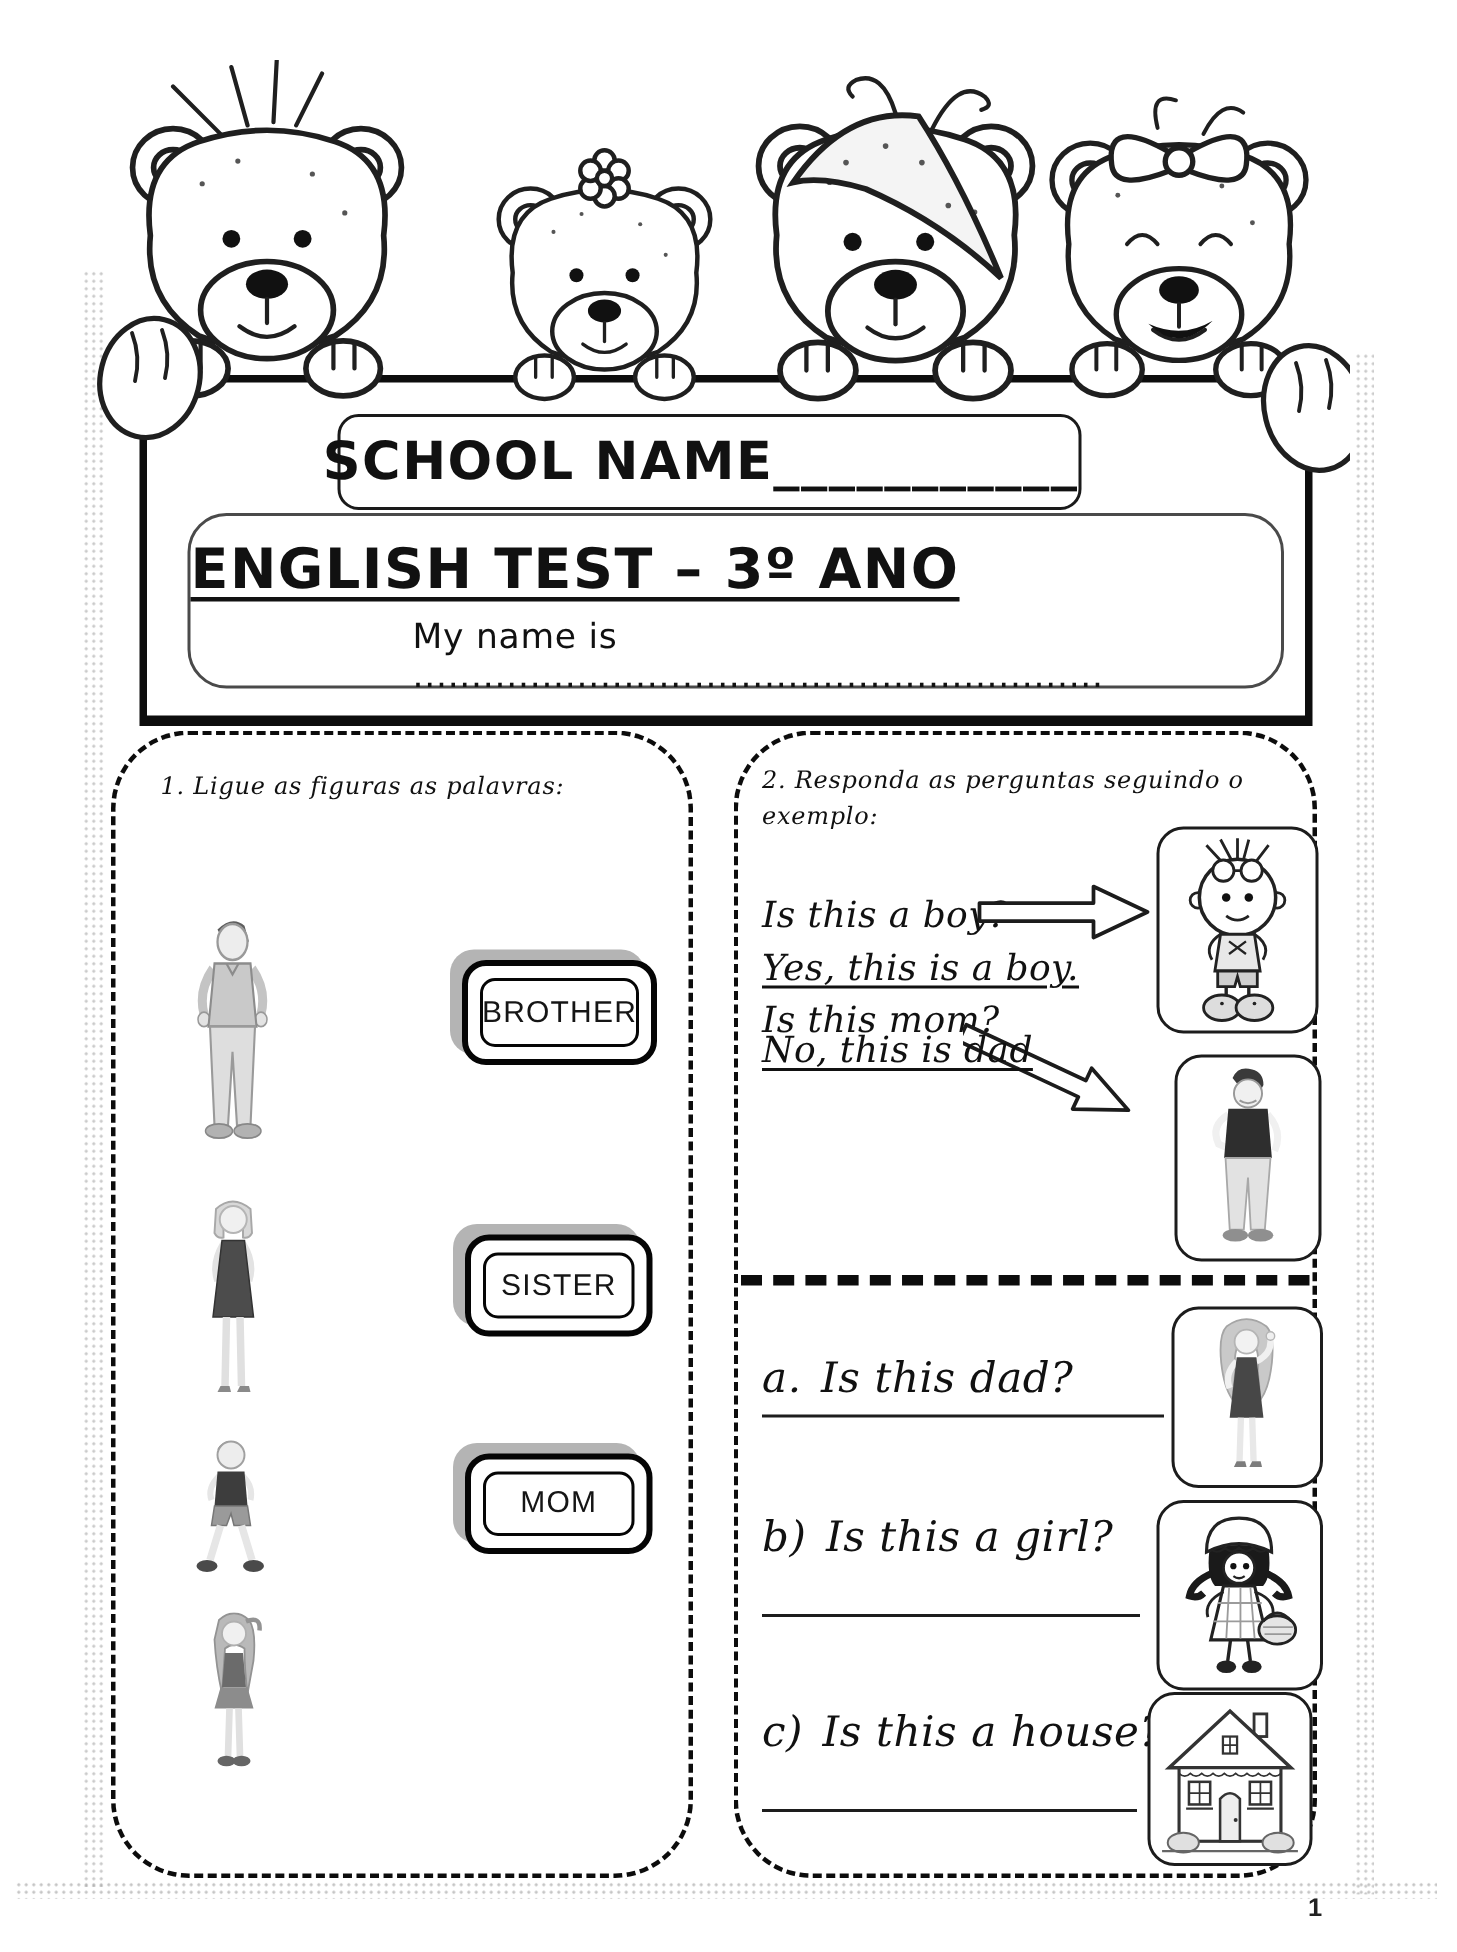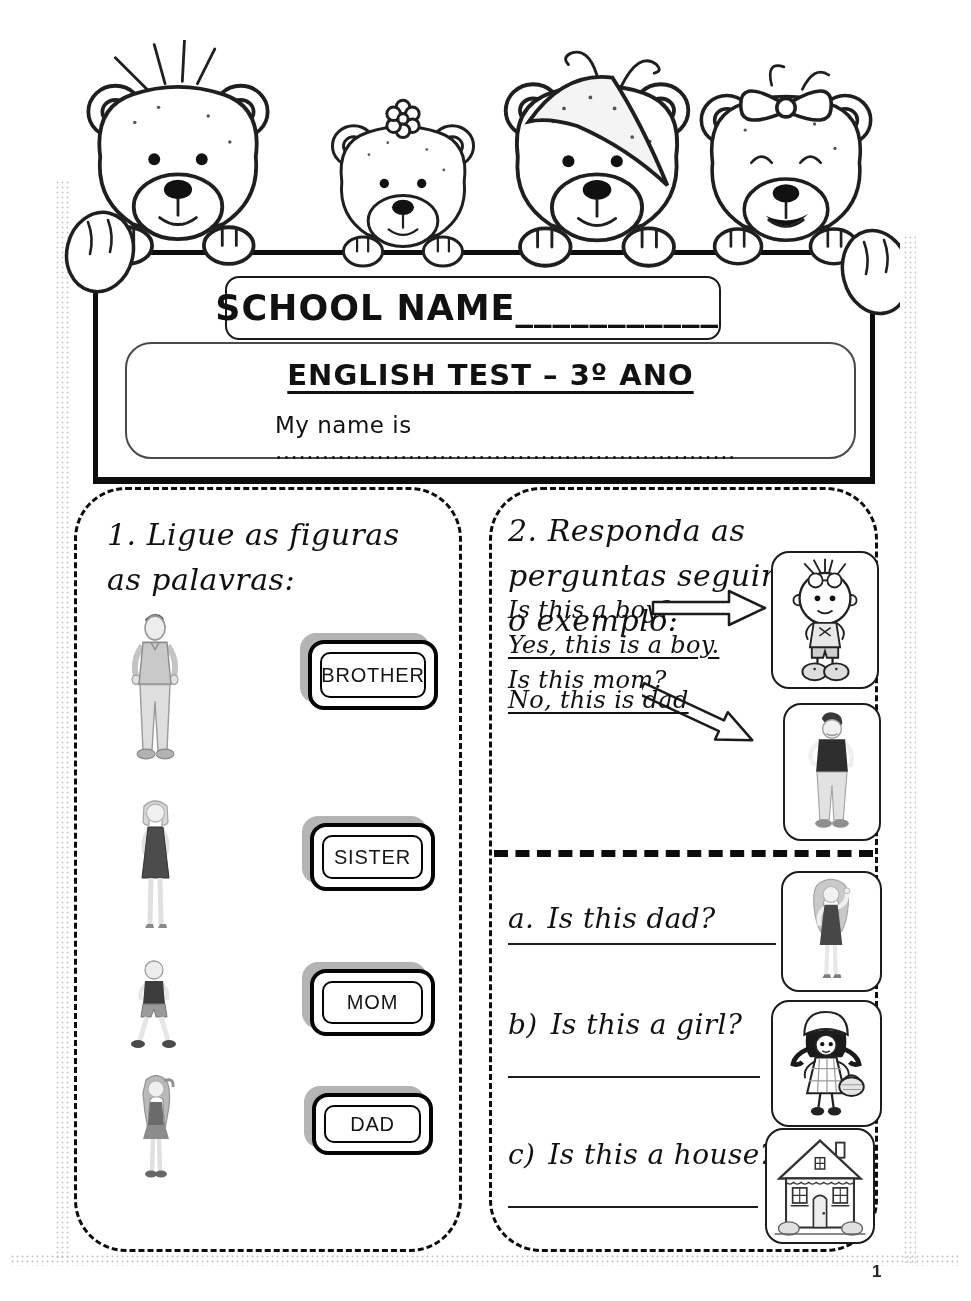--- a/index.html
+++ b/index.html
@@ -13,35 +13,35 @@
   
   .big-box{position:absolute;left:93px;top:250px;width:772px;height:222px;
            border:5px solid #0d0d0d;border-bottom-width:7px;background:#fff;z-index:1;}
   .school-box{position:absolute;left:225px;top:276px;width:492px;height:60px;background:#fff;
               border:2.5px solid #1a1a1a;border-radius:14px;z-index:2;
               display:flex;align-items:center;justify-content:flex-end;}
   .school-box span{font-family:"DejaVu Sans",sans-serif;font-weight:bold;font-size:35px;
                    letter-spacing:1px;white-space:nowrap;}
   .test-box{position:absolute;left:125px;top:342px;width:727px;height:113px;background:#fff;
             border:2px solid #4a4a4a;border-radius:26px;z-index:2;}
-  .test-title{position:absolute;left:0;right:0;top:14px;text-align:center;
-              font-family:"DejaVu Sans",sans-serif;font-weight:bold;font-size:29px;letter-spacing:1px;
+  .test-title{position:absolute;left:0;right:0;top:14px;text-align:left;
+              font-family:"DejaVu Sans",sans-serif;font-weight:bold;font-size:37px;letter-spacing:1px;
               text-decoration:underline;text-underline-offset:6px;text-decoration-thickness:2.5px;}
   .name-line{position:absolute;left:148px;top:68px;font-family:"DejaVu Sans",sans-serif;
              font-size:23px;letter-spacing:.5px;}
   .bears{position:absolute;left:60px;top:40px;z-index:4;pointer-events:none;}
   .ln{fill:#ffffff;stroke:#1f1f1f;stroke-width:3.5;}
   .lnthin{fill:none;stroke:#1f1f1f;stroke-width:2.6;stroke-linecap:round;}
   
   .panel{position:absolute;top:487px;height:765px;border:3.2px dashed #0c0c0c;border-radius:52px;
          background:#fff;box-sizing:border-box;}
   .panel-left{left:74px;width:388px;}
   .panel-right{left:489px;width:389px;}
   .cursive{font-family:"DejaVu Serif",serif;font-style:italic;}
-  .instr{position:absolute;font-size:30px;line-height:1.5;letter-spacing:.5px;}
+  .instr{position:absolute;font-size:16px;line-height:1.5;letter-spacing:.5px;}
   .exline{position:absolute;font-size:24px;white-space:nowrap;letter-spacing:.3px;}
   .uline{text-decoration:underline;text-underline-offset:4px;text-decoration-thickness:1.6px;}
   .question{position:absolute;font-size:28px;white-space:nowrap;letter-spacing:.4px;}
   .qlabel{margin-right:13px;}
   .ans-line{position:absolute;border-top:2.6px solid #1d1d1d;height:0;}
   .img-frame{position:absolute;background:#fff;border:2.6px solid #1c1c1c;border-radius:18px;
              display:flex;align-items:center;justify-content:center;overflow:hidden;}
   .figure-box{position:absolute;}
   .word-btn{position:absolute;background:#fff;border:4px solid #050505;border-radius:16px;
             box-shadow:-8px -7px 0 0 #b4b4b4;box-sizing:border-box;padding:8px;}
@@ -232,25 +232,20 @@
         <path d="M 28 6 Q 38 2 37 12" fill="none" stroke="#939393" stroke-width="3"></path>
         <circle cx="20" cy="14" r="8" fill="#f0f0f0" stroke="#b0b0b0" stroke-width="1.2"></circle>
         <path d="M 14 27 L 26 27 L 28 50 L 12 50 Z" fill="#6b6b6b"></path>
         <path d="M 11 50 L 29 50 L 33 64 L 7 64 Z" fill="#8c8c8c"></path>
         <path d="M 17 64 L 16 96 M 23 64 L 24 96" stroke="#e0e0e0" stroke-width="4.5"></path>
         <ellipse cx="15" cy="99" rx="6" ry="3.5" fill="#666"></ellipse>
         <ellipse cx="25" cy="99" rx="6" ry="3.5" fill="#666"></ellipse>
       </svg>
     </div>
 
-    <div class="word-btn" style="left:235px;top:603px;width:121px;height:62px;">
-      <div class="word-btn-inner">
-          <span>DAD</span>
-        </div>
-    </div>
   </div>
 
   <div class="panel panel-right">
     <div class="instr cursive" style="left:16px;top:18px;width:330px;">2. Responda as perguntas seguindo o exemplo:</div>
 
     <div class="exline cursive" style="left:16px;top:106px;">Is this a boy?</div>
 
     <svg class="arrow-svg" style="left:159px;top:97px;" width="118" height="42" viewBox="0 0 118 42">
       <polygon points="2,15 78,15 78,4 114,21 78,38 78,27 2,27" fill="#fff" stroke="#1c1c1c" stroke-width="2.5" stroke-linejoin="round"></polygon>
     </svg>

